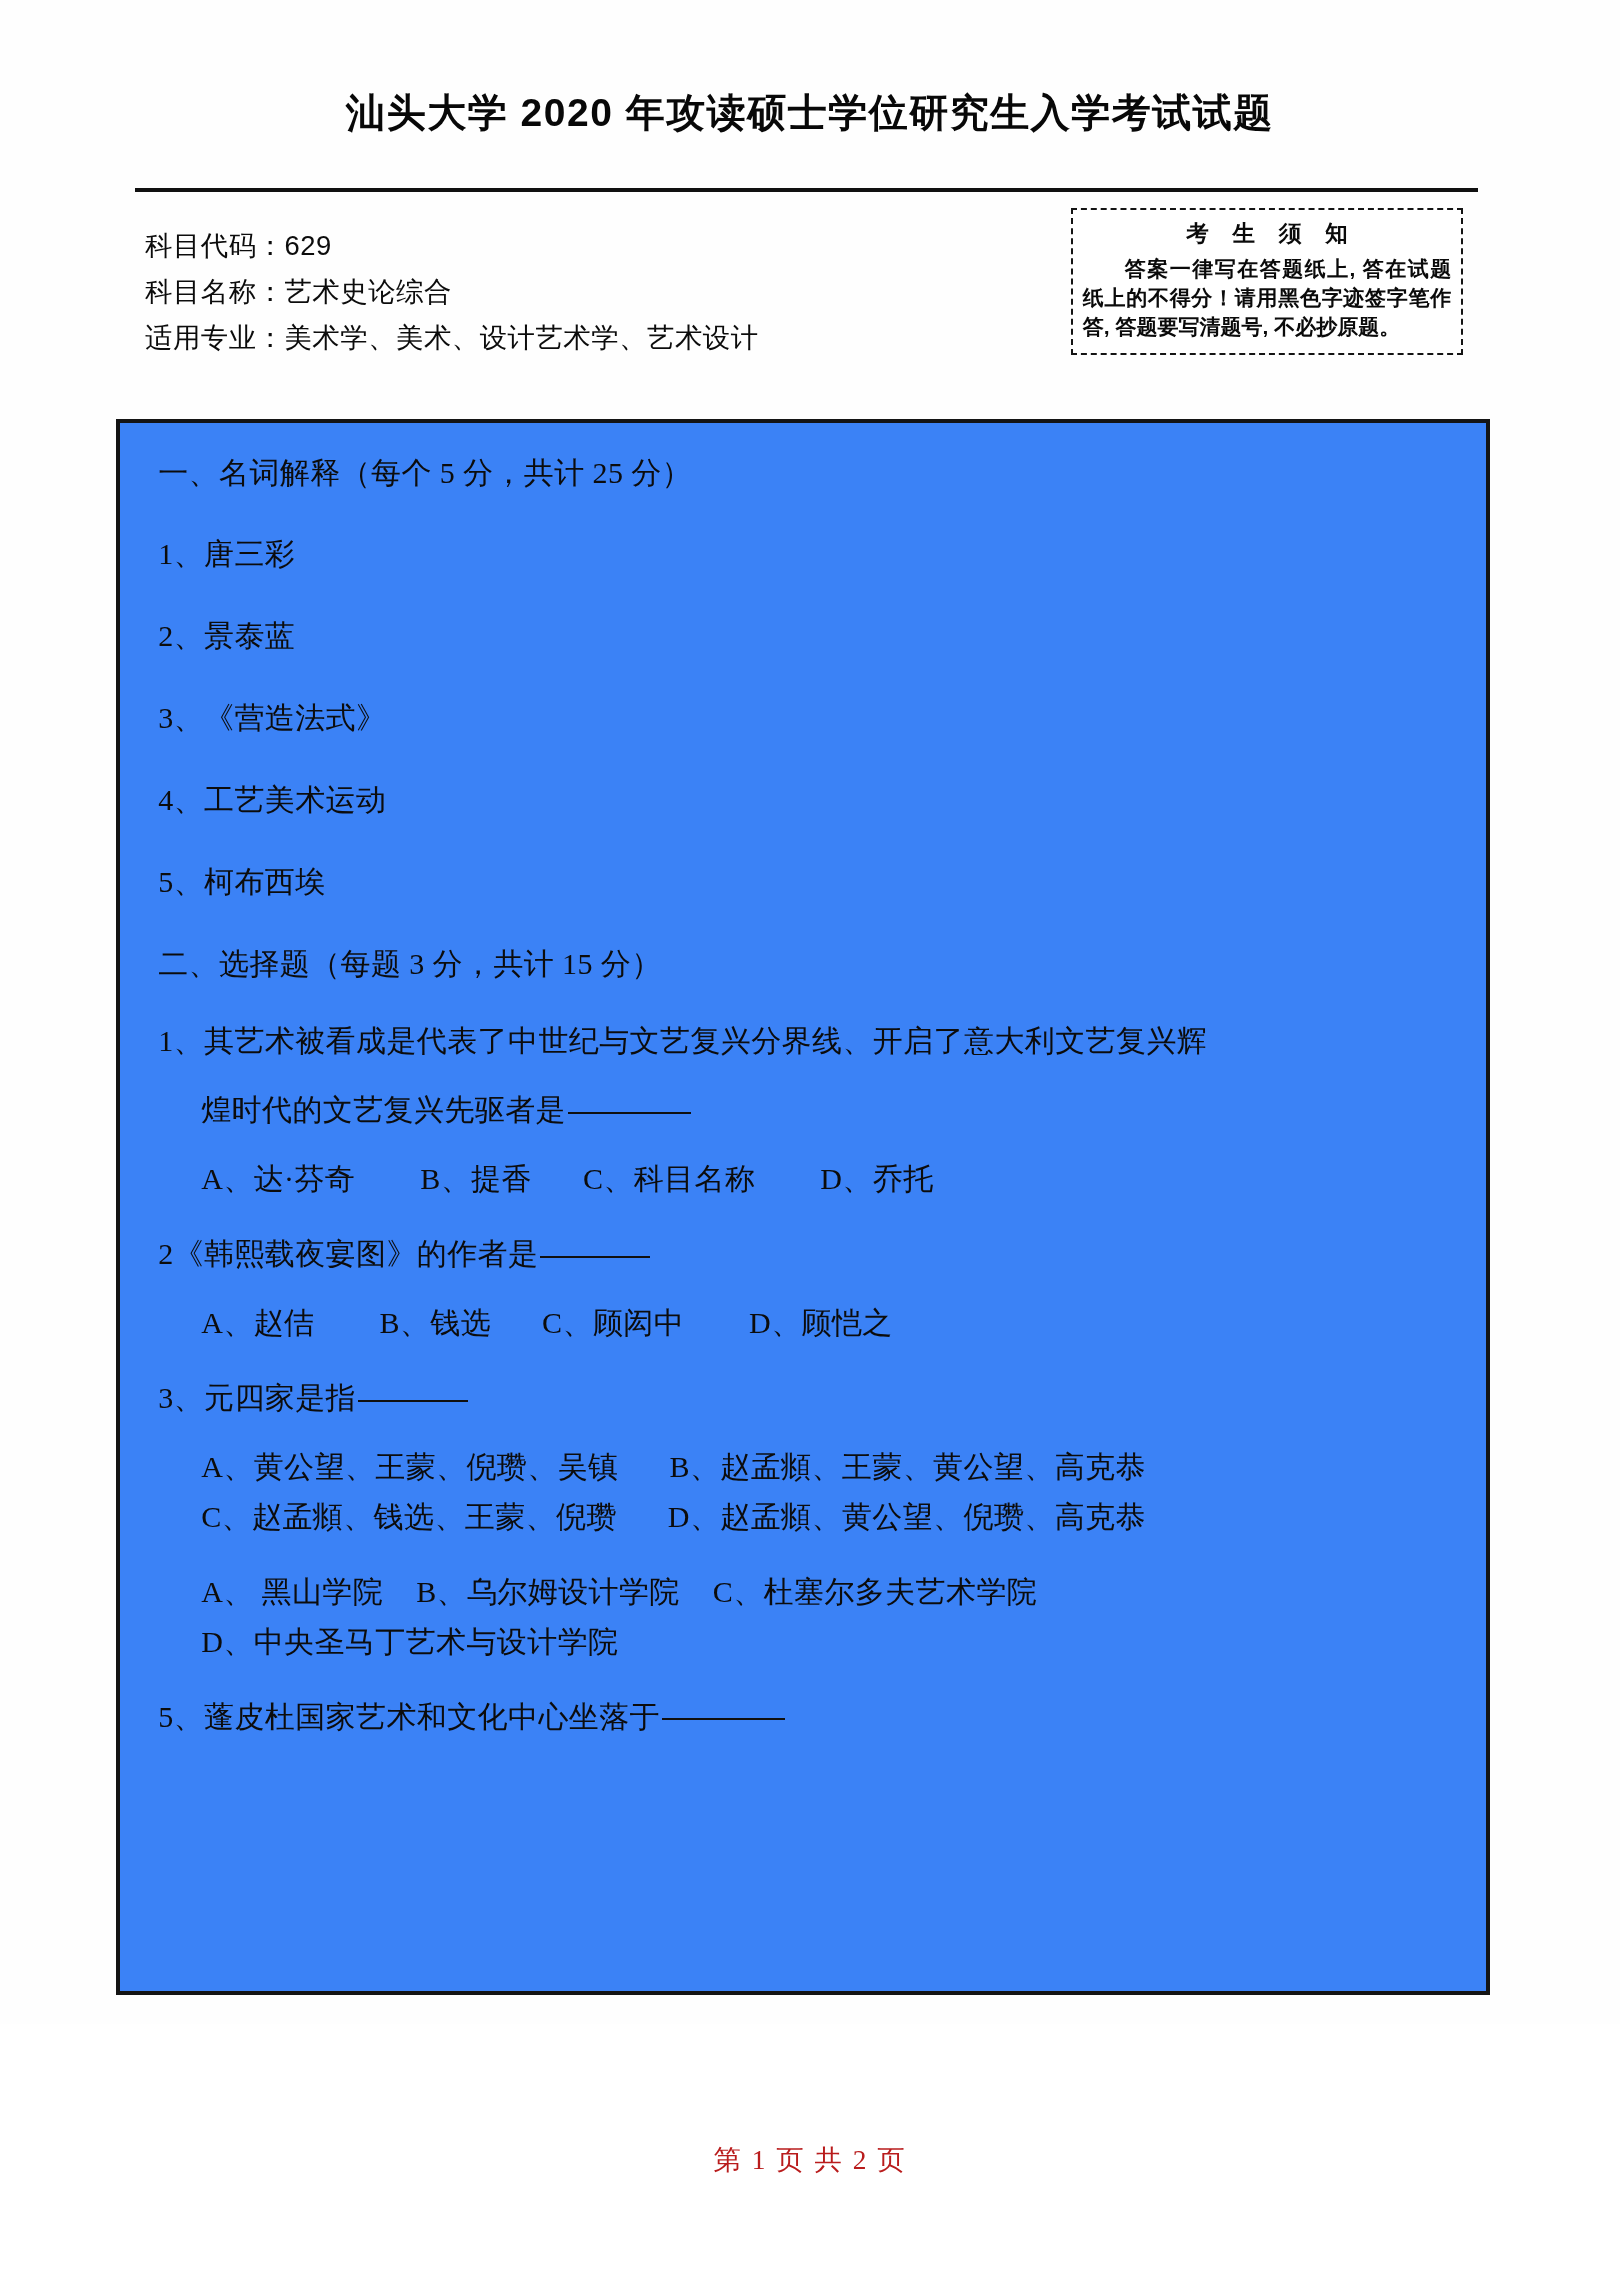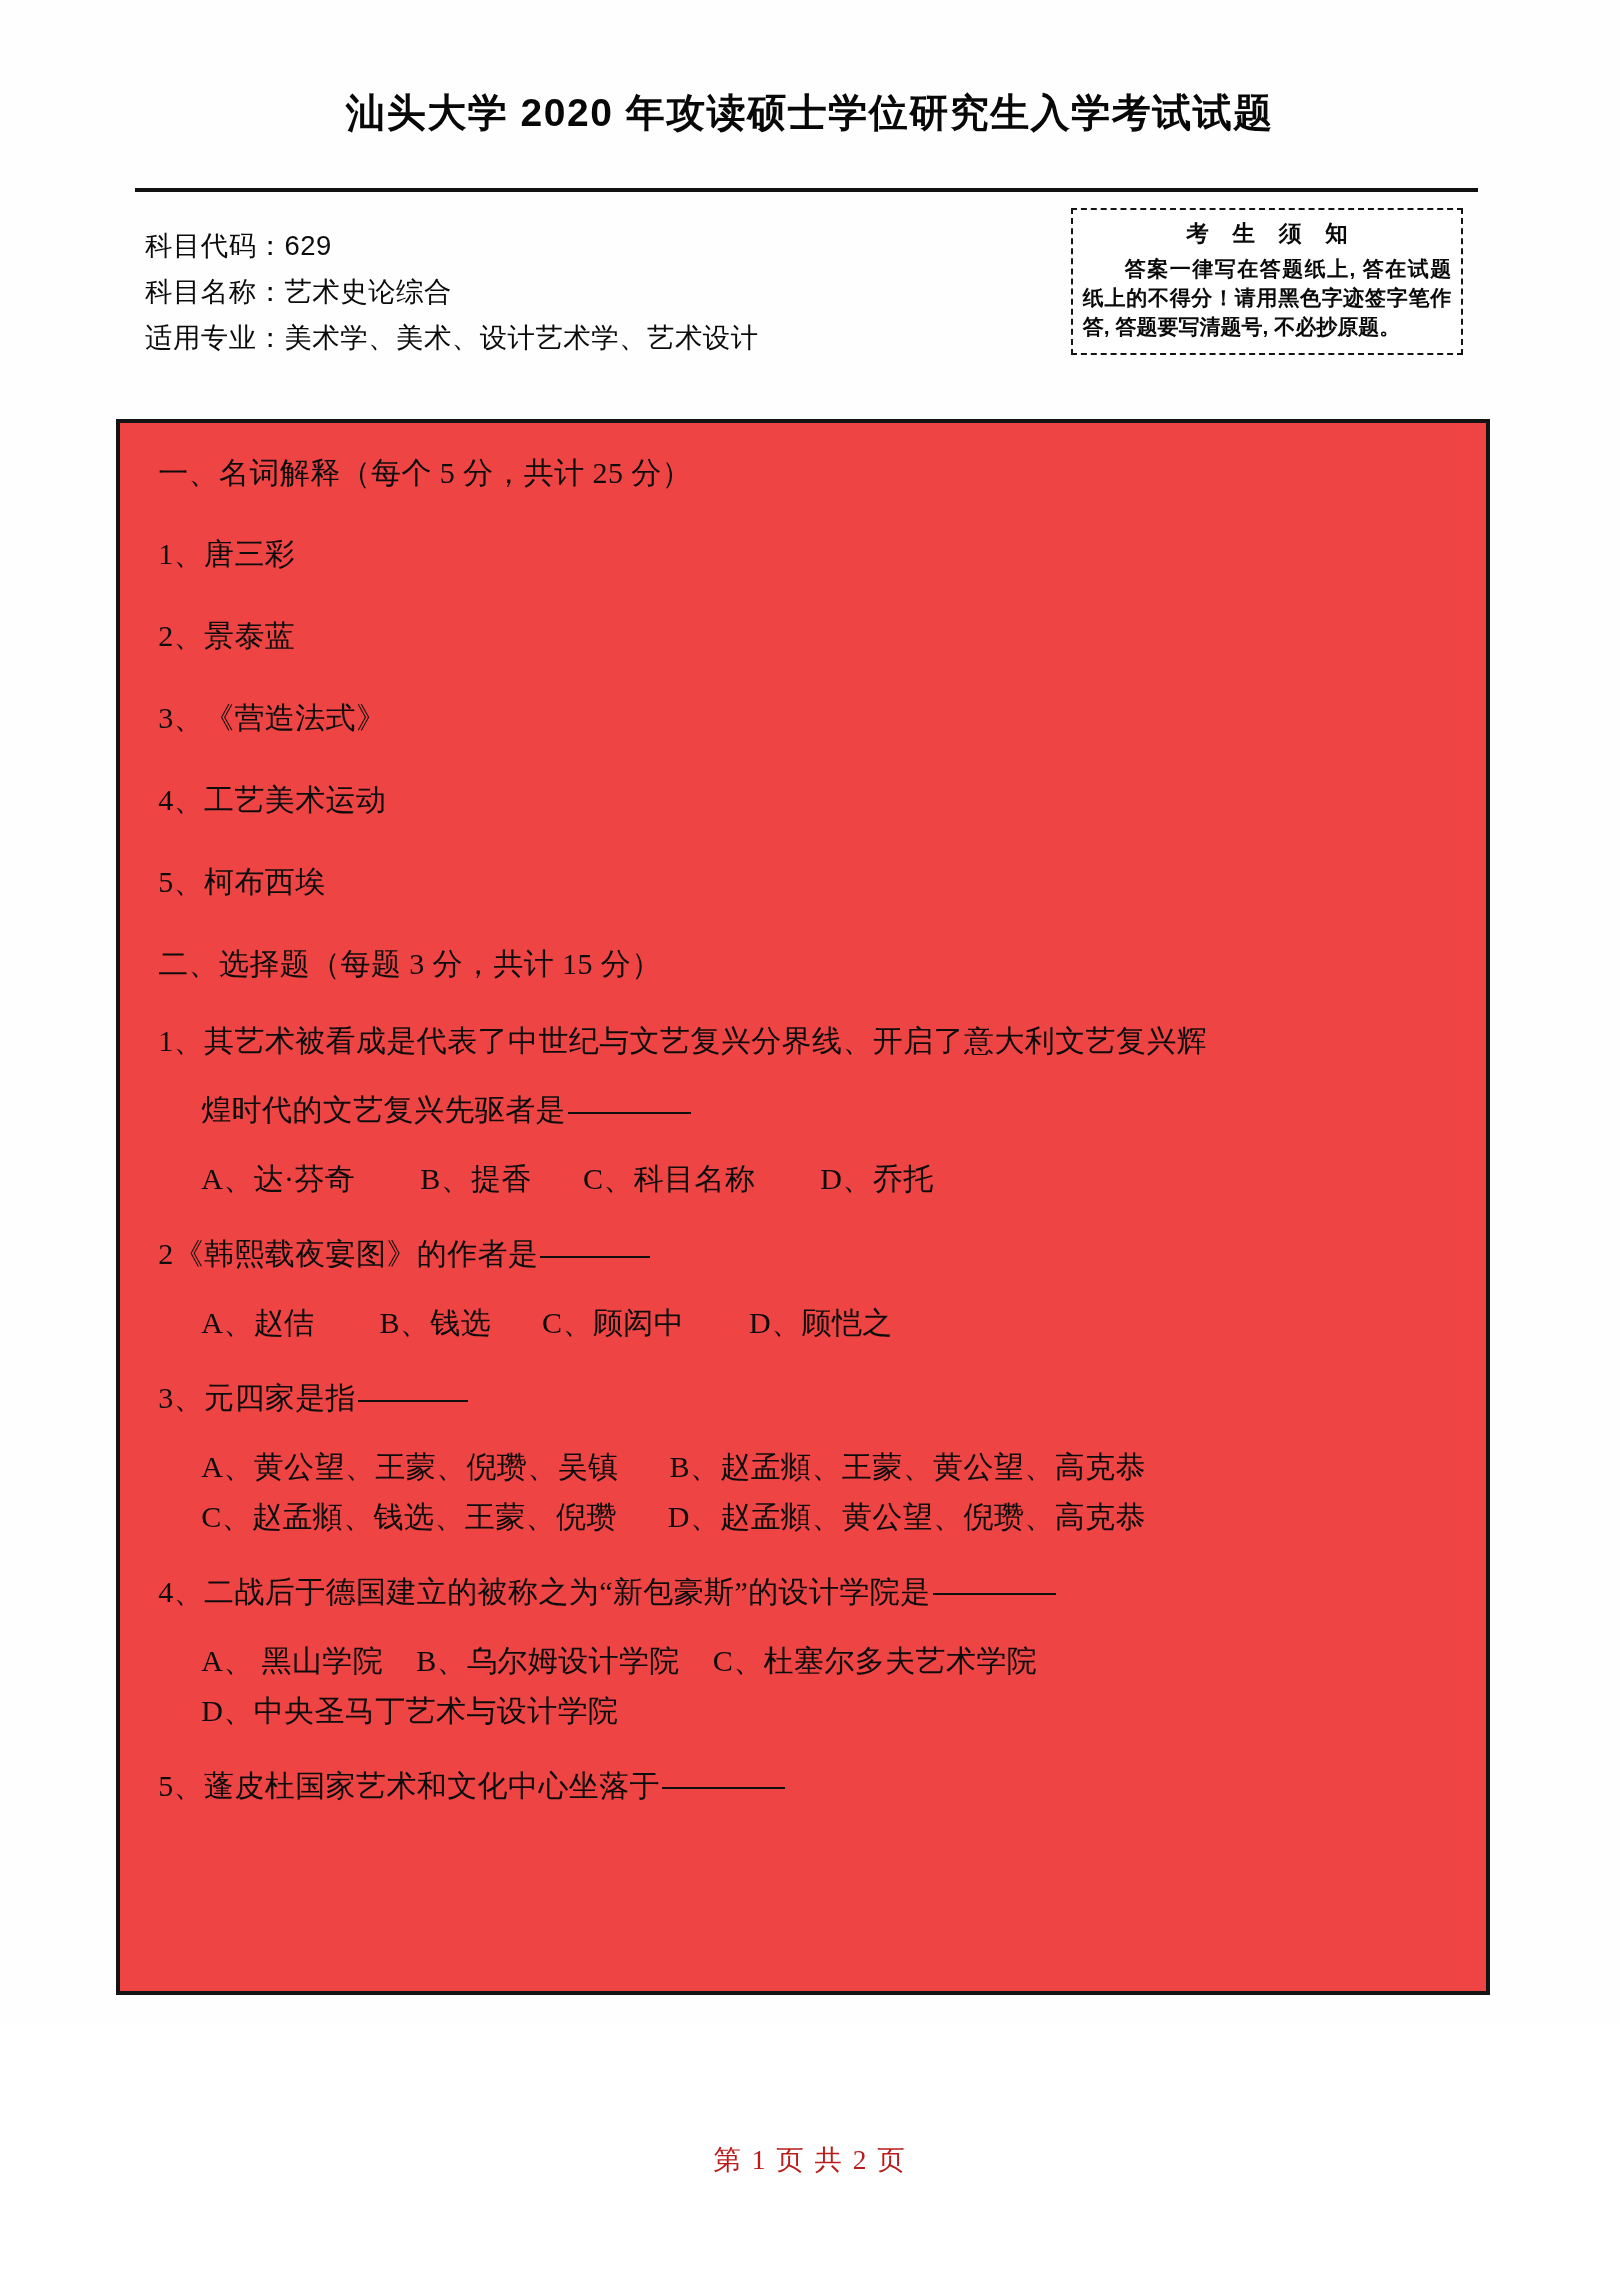--- a/index.html
+++ b/index.html
@@ -102,21 +102,21 @@
 
   
   .content-box {
     position: absolute;
     left: 116px;
     top: 419px;
     width: 1374px;
     height: 1576px;
     border: 4.9px solid #141414;
     box-sizing: border-box;
-    background: #ef4444;
+    background: #3b82f6;
   }
   .content-inner {
     position: absolute;
     left: 9.8px;
     top: 9.8px;
     right: 9.8px;
     bottom: 9.8px;
     border: 1px solid transparent;
     padding: 21.6px 17.6px 0 27.4px;
     box-sizing: border-box;
@@ -242,23 +242,20 @@
       <div class="q-line mc-stem">
         <span>3、元四家是指</span><span class="blank-rule short"></span>
       </div>
       <div class="q-line mc-options tight">
         <span class="opt">A、黄公望、王蒙、倪瓒、吴镇</span><span class="gap-md"></span><span class="opt">B、赵孟頫、王蒙、黄公望、高克恭</span>
       </div>
       <div class="q-line mc-options">
         <span class="opt">C、赵孟頫、钱选、王蒙、倪瓒</span><span class="gap-md"></span><span class="opt">D、赵孟頫、黄公望、倪瓒、高克恭</span>
       </div>
 
-      <div class="q-line mc-stem">
-        <span>4、二战后于德国建立的被称之为“新包豪斯”的设计学院是</span><span class="blank-rule"></span>
-      </div>
       <div class="q-line mc-options tight">
         <span class="opt">A、 黑山学院</span><span class="gap-sm"></span><span class="opt">B、乌尔姆设计学院</span><span class="gap-sm"></span><span class="opt">C、杜塞尔多夫艺术学院</span>
       </div>
       <div class="q-line mc-options">
         <span class="opt">D、中央圣马丁艺术与设计学院</span>
       </div>
 
       <div class="q-line mc-stem">
         <span>5、蓬皮杜国家艺术和文化中心坐落于</span><span class="blank-rule"></span>
       </div>

